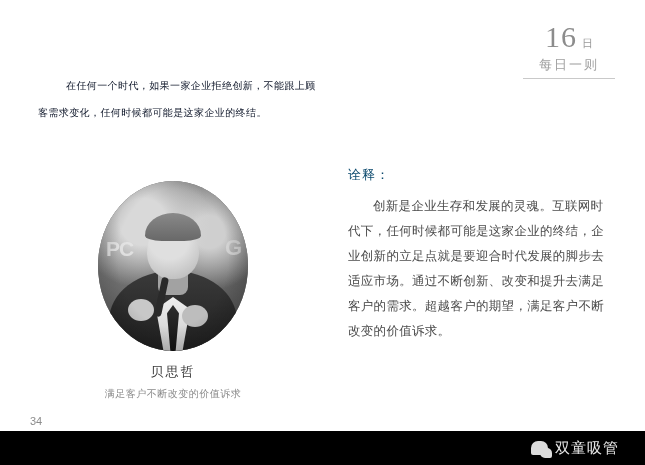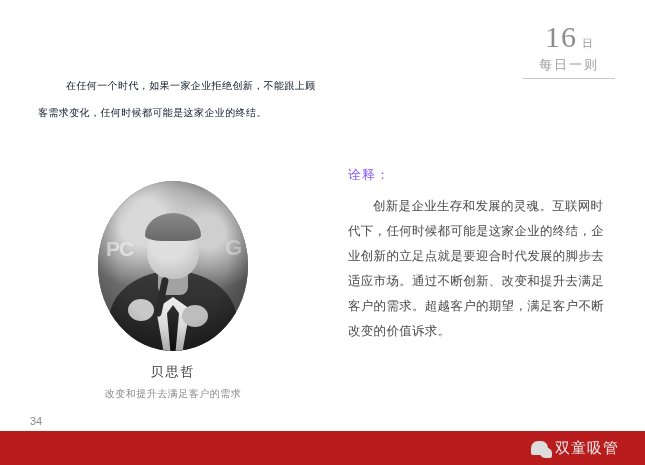--- a/index.html
+++ b/index.html
@@ -222,21 +222,21 @@
   
   .note {
     position: absolute;
     left: 348px;
     top: 166px;
     width: 266px;
     color: #4b4b4b;
   }
   .note-head {
     font-size: 13px;
-    color: #8b5cf6;
+    color: #0c4a6e;
     letter-spacing: 1px;
     margin-bottom: 10px;
   }
   .note-body {
     font-size: 12.5px;
     line-height: 25px;
     text-indent: 25px;
     letter-spacing: 0.3px;
   }
 
@@ -250,21 +250,21 @@
     text-align: right;
   }
 
   
   .footer {
     position: absolute;
     left: 0;
     right: 0;
     bottom: 0;
     height: 34px;
-    background: #b91c1c;
+    background: #000000;
   }
   .footer-brand {
     position: absolute;
     right: 26px;
     top: 0;
     height: 34px;
     display: flex;
     align-items: center;
     gap: 7px;
   }
@@ -317,21 +317,21 @@
       <div class="ph-tie"></div>
       <div class="ph-neck"></div>
       <div class="ph-head"></div>
       <div class="ph-hair"></div>
       <div class="ph-mic"></div>
       <div class="ph-hand-l"></div>
       <div class="ph-hand-r"></div>
       <div class="ph-vignette"></div>
     </div>
     <div class="person-name">贝思哲</div>
-    <div class="person-title">改变和提升去满足客户的需求</div>
+    <div class="person-title">满足客户不断改变的价值诉求</div>
   </div>
 
   <div class="note">
     <div class="note-head">诠释：</div>
     <div class="note-body">创新是企业生存和发展的灵魂。互联网时代下，任何时候都可能是这家企业的终结，企业创新的立足点就是要迎合时代发展的脚步去适应市场。通过不断创新、改变和提升去满足客户的需求。超越客户的期望，满足客户不断改变的价值诉求。</div>
   </div>
 
   <div class="page-num">34</div>
 
   <div class="footer">

